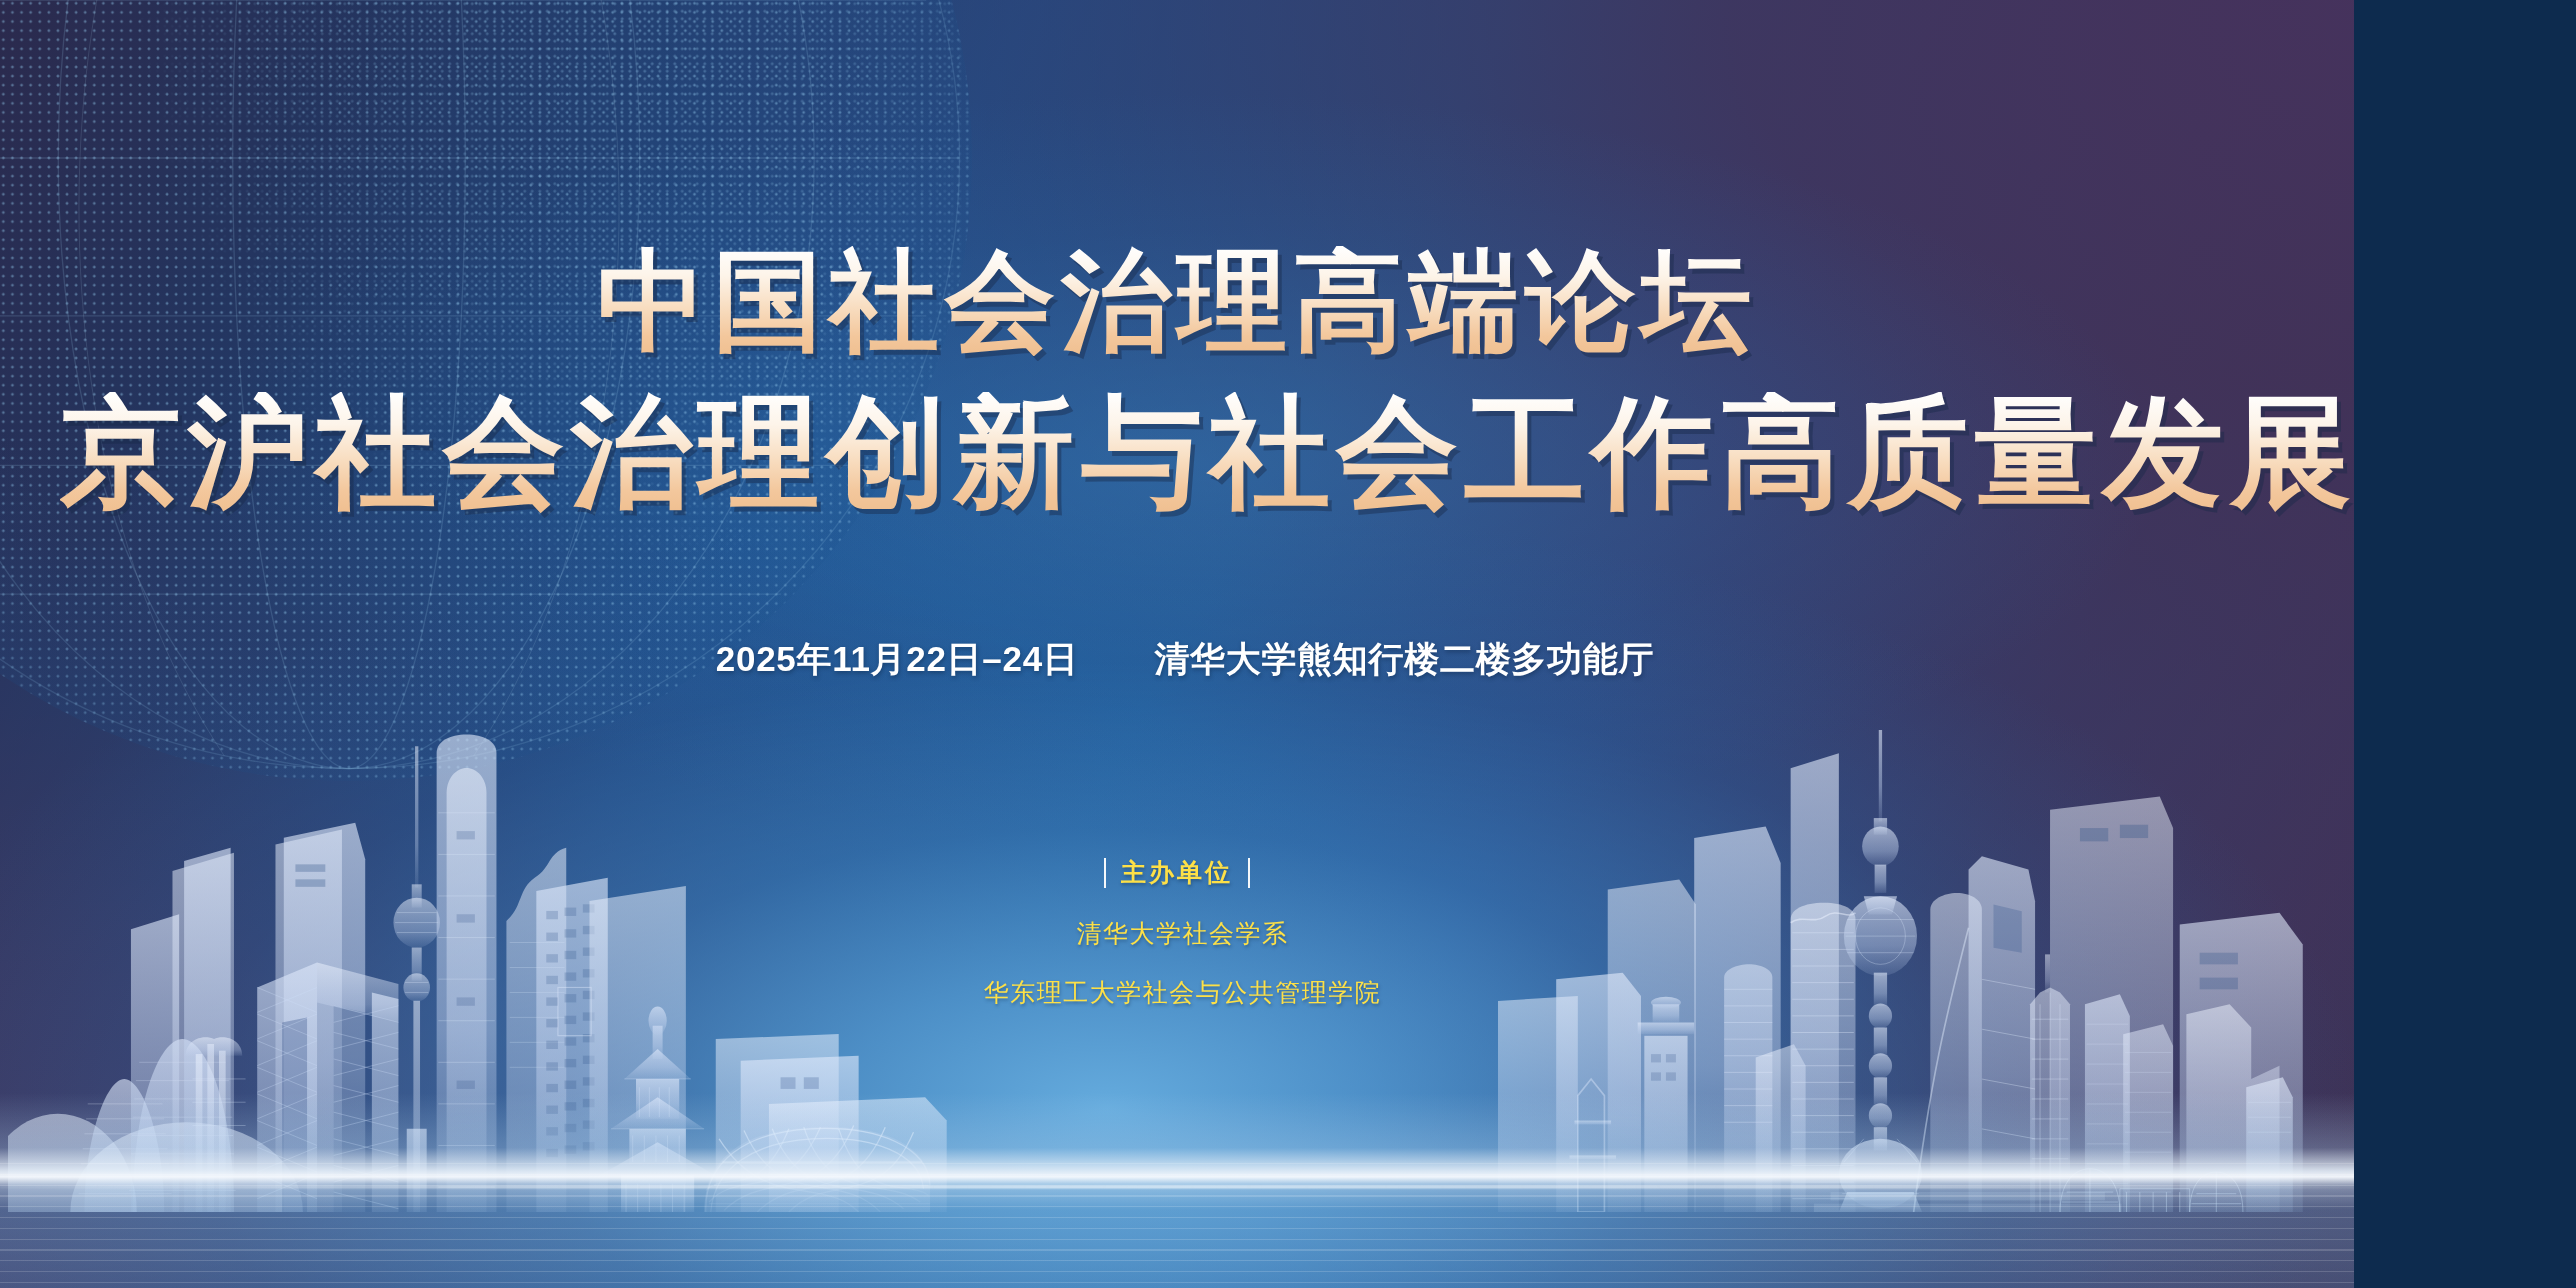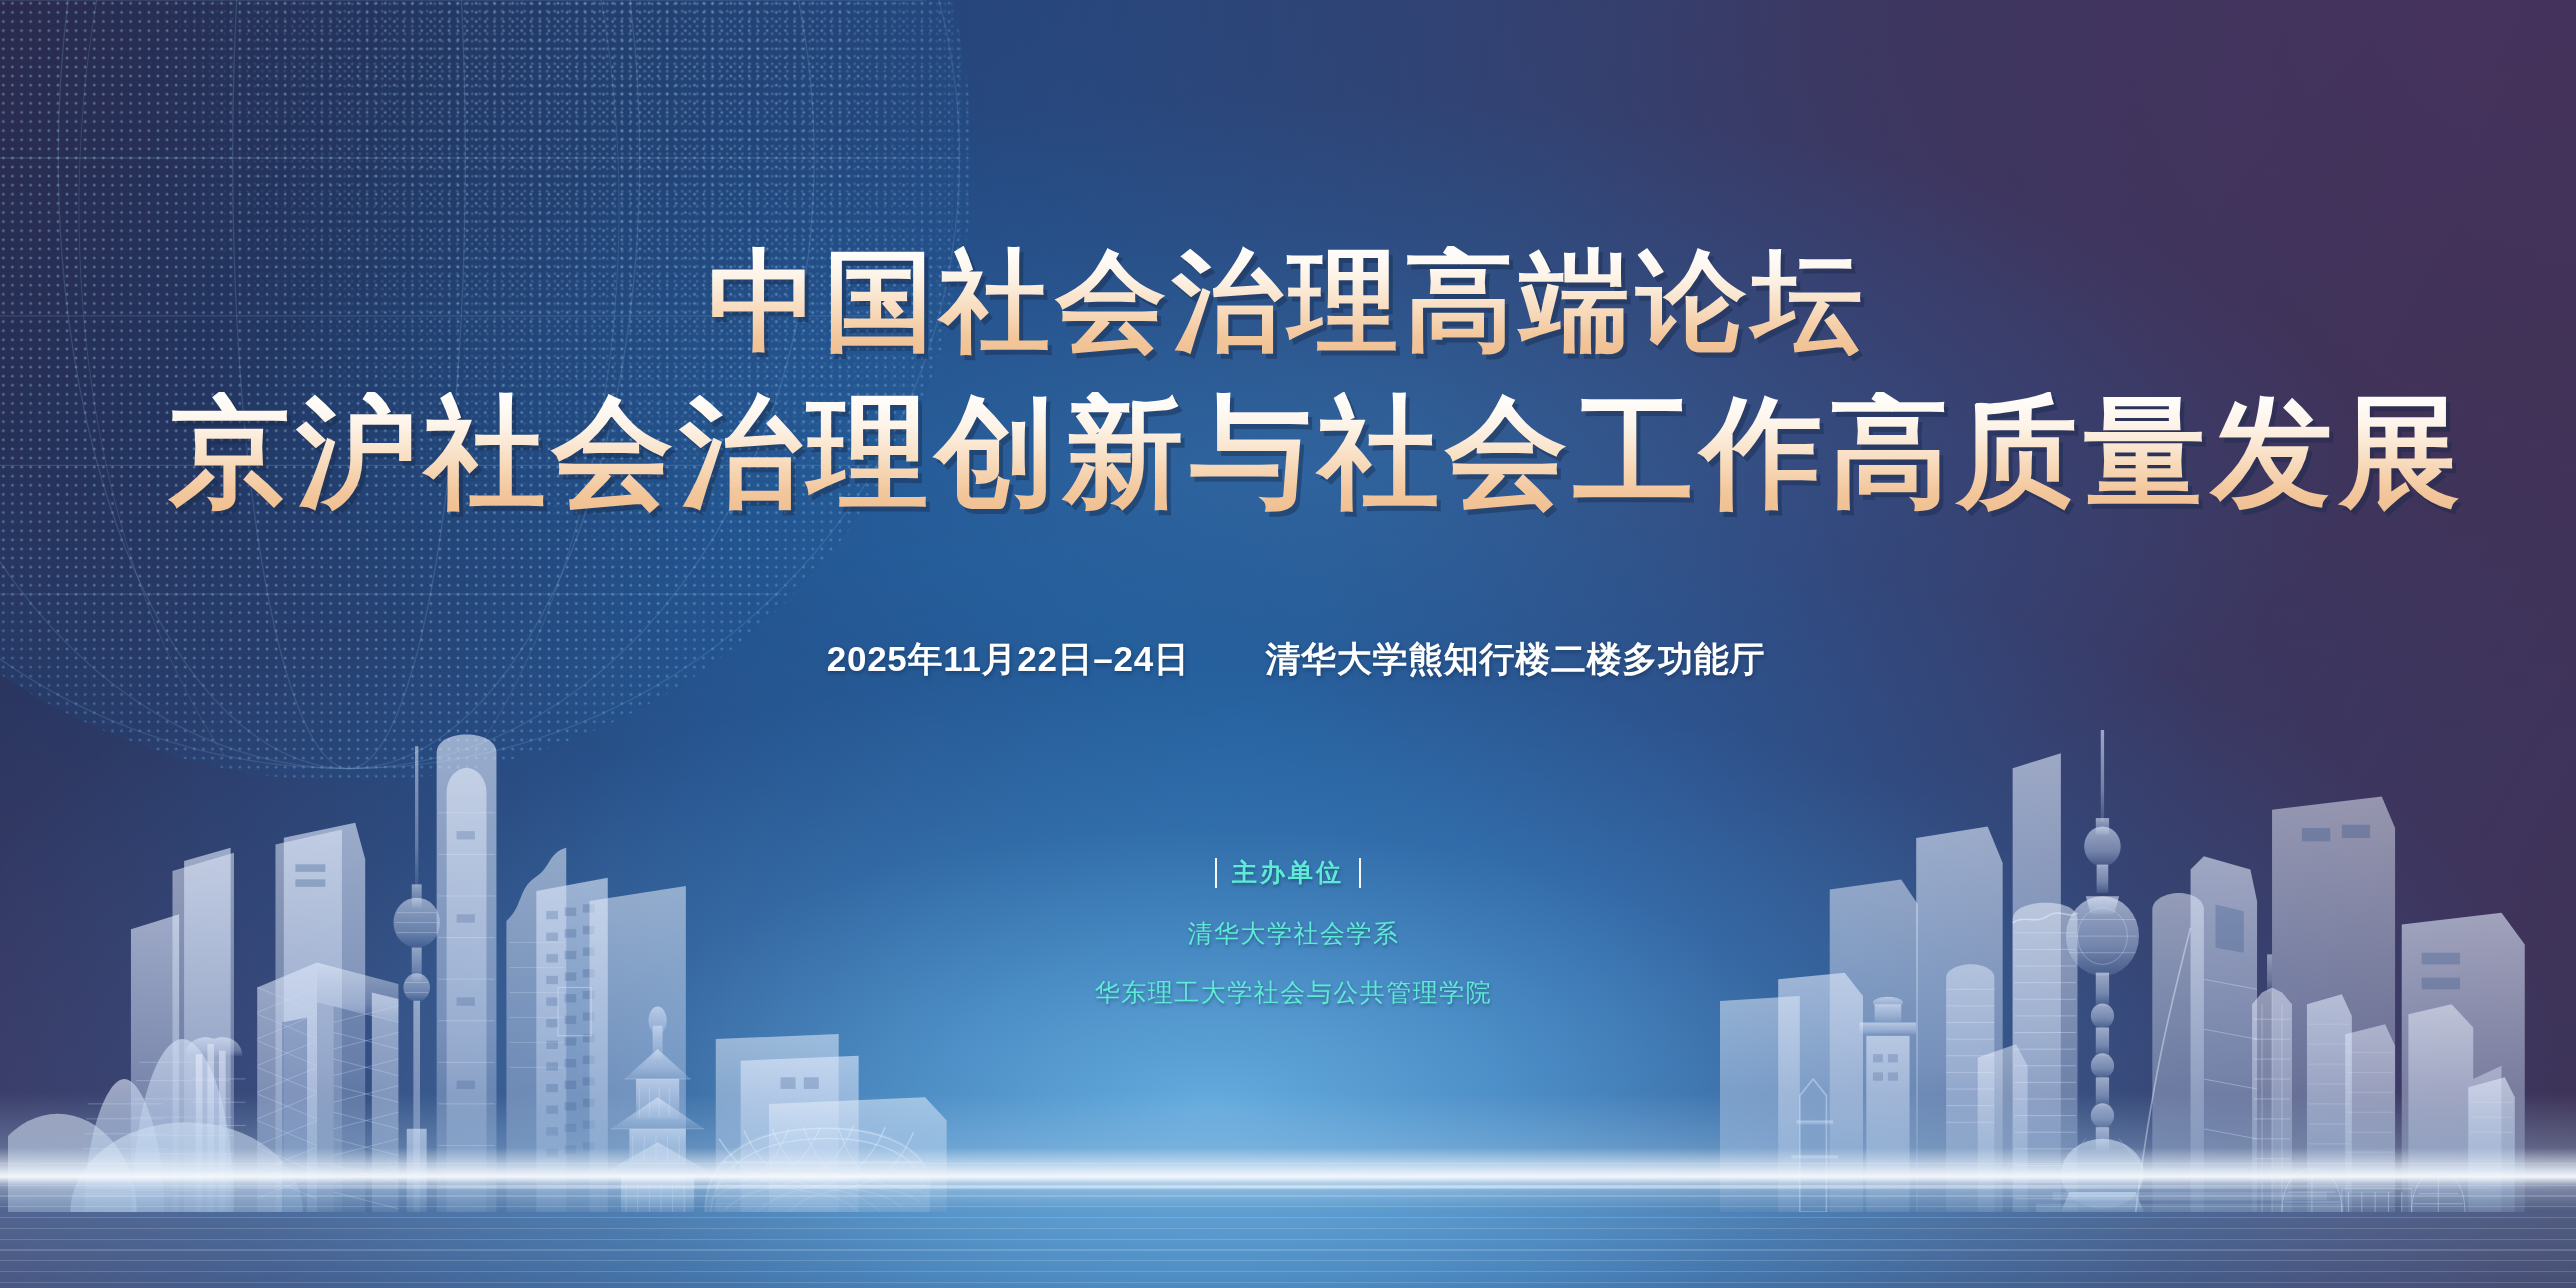--- a/index.html
+++ b/index.html
@@ -1,17 +1,17 @@
 <!DOCTYPE html>
 <html style="font-size:13.3px"><head>
 <meta charset="utf-8">
 <style>
   html,body{margin:0;padding:0;background:#0d2b4e;}
   #stage{
-    position:relative;width:2576px;height:1288px;overflow:hidden;
+    position:relative;width:2354px;height:1288px;overflow:hidden;
     font-family:"Liberation Sans","DejaVu Sans",sans-serif;
     background:#1a4f8a;
   }
 
   
   .layer{position:absolute;inset:0;}
 
   
   #bg-base{
     background:
@@ -135,21 +135,21 @@
   #title-main{position:absolute;left:0;right:0;top:246px;font-size:110px;}
   #title-sub {position:absolute;left:16px;right:0;top:392px;font-size:121px;margin-left:44px;}
 
   #meta-row{
     position:absolute;left:16px;right:0;top:636px;
     color:#ffffff;font-size:35px;font-weight:700;letter-spacing:.02em;
     text-shadow:0.8px 1.7px 4.2px rgba(12,38,70,.48);
   }
   #meta-row .gap{display:inline-block;width:55px;}
 
-  #hosts{position:absolute;left:0;right:0;top:856px;color:#5eead4;}
+  #hosts{position:absolute;left:0;right:0;top:856px;color:#fde047;}
   #hosts-label{
     font-size:25px;font-weight:700;letter-spacing:.12em;
     display:flex;align-items:center;justify-content:center;gap:15px;
     text-shadow:0.8px 1.7px 3.3px rgba(12,38,70,.42);
   }
   #hosts-label .bar{display:inline-block;width:1.7px;height:30px;background:#ffffff;opacity:.95;}
   .host-name{
     font-size:25px;font-weight:400;letter-spacing:.06em;
     text-shadow:0.8px 1.7px 3.3px rgba(12,38,70,.40);
     padding-left:11px;

